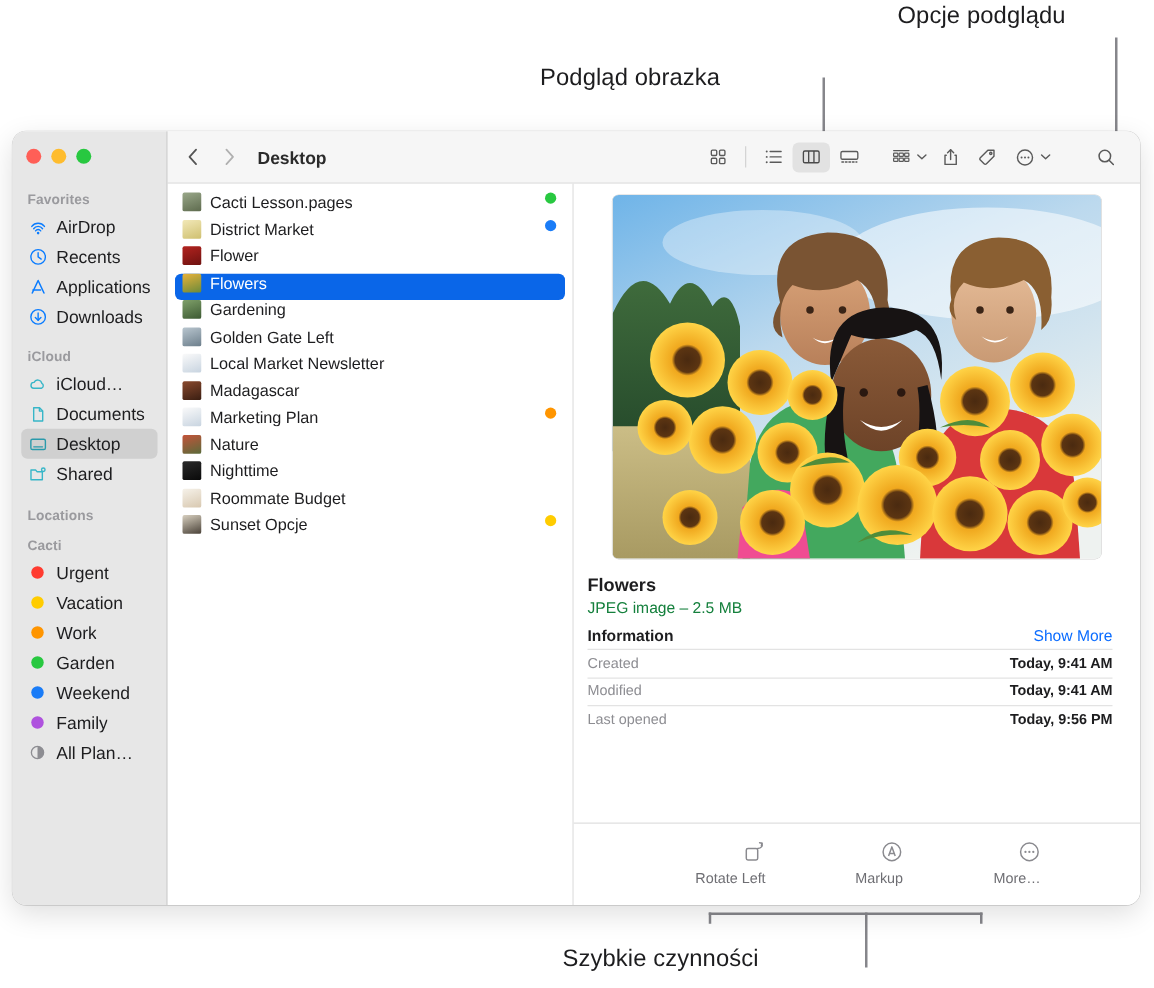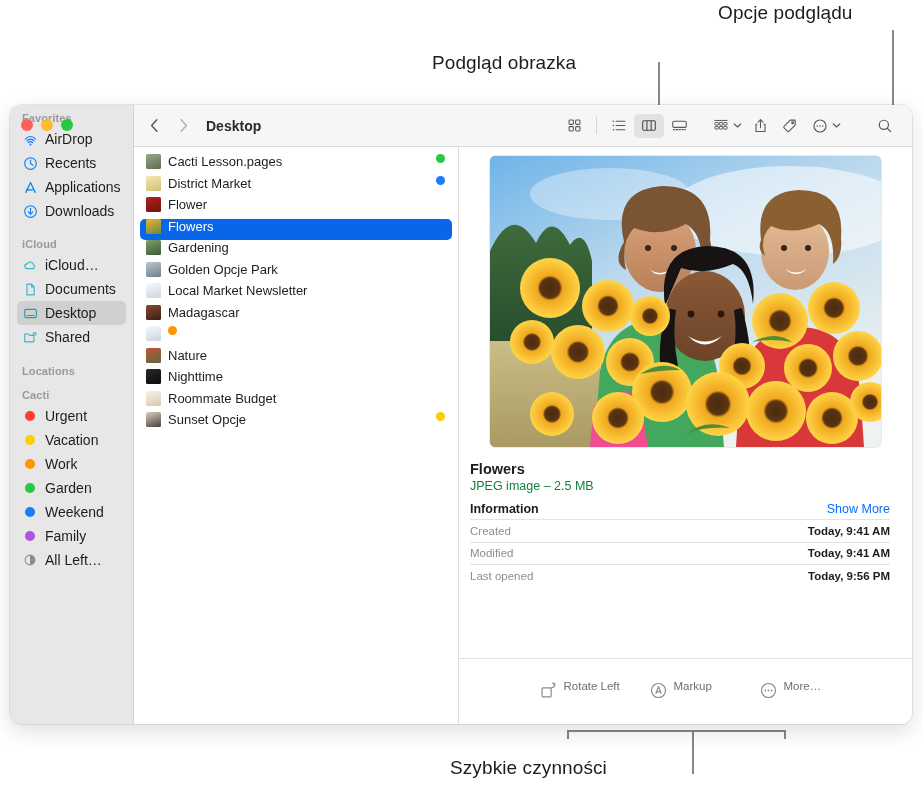--- a/index.html
+++ b/index.html
@@ -50,21 +50,21 @@
   .traffic {
     position: absolute;
     top: 14px; left: 11px;
     display: flex; gap: 8px;
   }
   .tl { width: 12px; height: 12px; border-radius: 50%; }
   .tl-red { background: #ff5f57; }
   .tl-yellow { background: #febc2e; }
   .tl-green { background: #28c840; }
 
-  .sb-scroll { }
+  .sb-scroll { padding-top: 42px; }
   .sb-header {
     font-size: 11px;
     color: #9a9a9e;
     font-weight: 700;
     padding: 7px 0 3px 12px;
     letter-spacing: 0.1px;
   }
   .sb-item {
     display: flex; align-items: center;
     height: 24px;
@@ -207,21 +207,21 @@
   #quick-actions {
     margin-top: auto;
     border-top: 0.5px solid #e0e0e0;
     height: 66px;
     display: flex; align-items: center; justify-content: center;
     gap: 36px;
     padding-bottom: 3px;
   }
   .qa {
     width: 74px;
-    display: flex; flex-direction: row; align-items: flex-start; gap: 6px;
+    display: flex; flex-direction: column; align-items: flex-end; gap: 6px;
     cursor: default;
   }
   .qa-ico { height: 20px; display: flex; align-items: center; justify-content: center; }
   .qa-label { font-size: 11.5px; color: #6e6e73; white-space: nowrap; }
 </style>
 </head>
 <body>
 
 <div id="root">
 
@@ -374,21 +374,21 @@
           </span>
           <span class="sb-label">Family</span>
         </div>
         <div class="sb-item">
           <span class="sb-ico">
             <svg width="14" height="14" viewBox="0 0 16 16" fill="none" stroke="#8d8d92" stroke-width="1.2">
               <circle cx="8" cy="8" r="5.6"></circle>
               <path d="M8 2.4a5.6 5.6 0 0 1 0 11.2z" fill="#8d8d92" stroke="none"></path>
             </svg>
           </span>
-          <span class="sb-label">All Left…</span>
+          <span class="sb-label">All Plan…</span>
         </div>
 
       </div>
     </div>
 
     <div id="mainarea">
 
       <div id="toolbar">
         <div class="nav-arrows">
           <span class="navbtn">
@@ -526,38 +526,39 @@
           </div>
 
           <div class="row">
             <span class="row-thumb" style="background:linear-gradient(160deg,#7fa06a,#3d5a33)"></span>
             <span class="row-name">Gardening</span>
             <span class="row-tag" style="background:transparent"></span>
           </div>
 
           <div class="row">
             <span class="row-thumb" style="background:linear-gradient(160deg,#b9c6cf,#6d7f8c)"></span>
-            <span class="row-name">Golden Opcje Park</span>
+            <span class="row-name">Golden Gate Left</span>
             <span class="row-tag" style="background:transparent"></span>
           </div>
 
           <div class="row">
             <span class="row-thumb" style="background:linear-gradient(160deg,#fafafa,#c8d4e0)"></span>
             <span class="row-name">Local Market Newsletter</span>
             <span class="row-tag" style="background:transparent"></span>
           </div>
 
           <div class="row">
             <span class="row-thumb" style="background:linear-gradient(160deg,#8a4a2e,#3a1e12)"></span>
             <span class="row-name">Madagascar</span>
             <span class="row-tag" style="background:transparent"></span>
           </div>
 
           <div class="row">
             <span class="row-thumb" style="background:linear-gradient(160deg,#fafafa,#c8d4e0)"></span>
+            <span class="row-name">Marketing Plan</span>
             <span class="row-tag" style="background:#ff9500"></span>
           </div>
 
           <div class="row">
             <span class="row-thumb" style="background:linear-gradient(160deg,#c4533a,#5a6b3a)"></span>
             <span class="row-name">Nature</span>
             <span class="row-tag" style="background:transparent"></span>
           </div>
 
           <div class="row">

